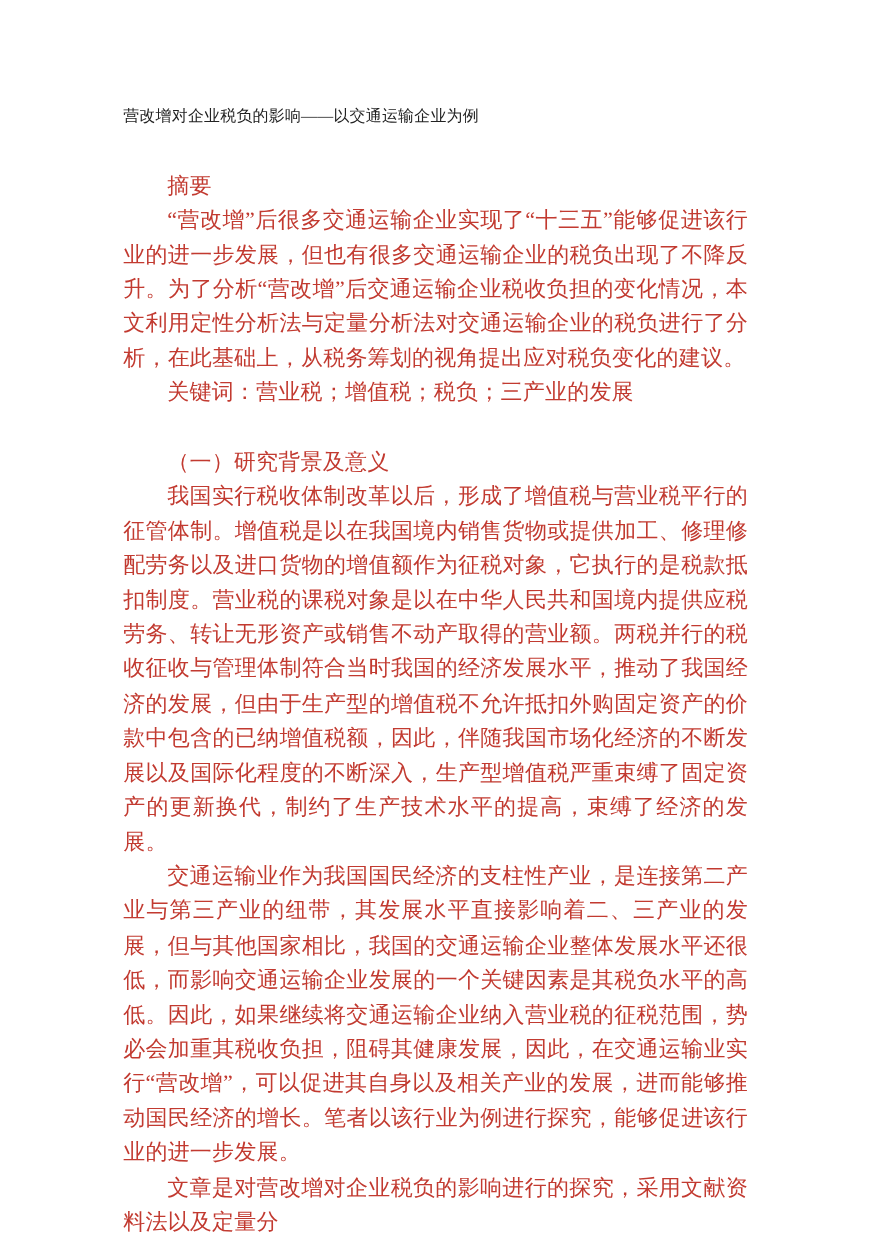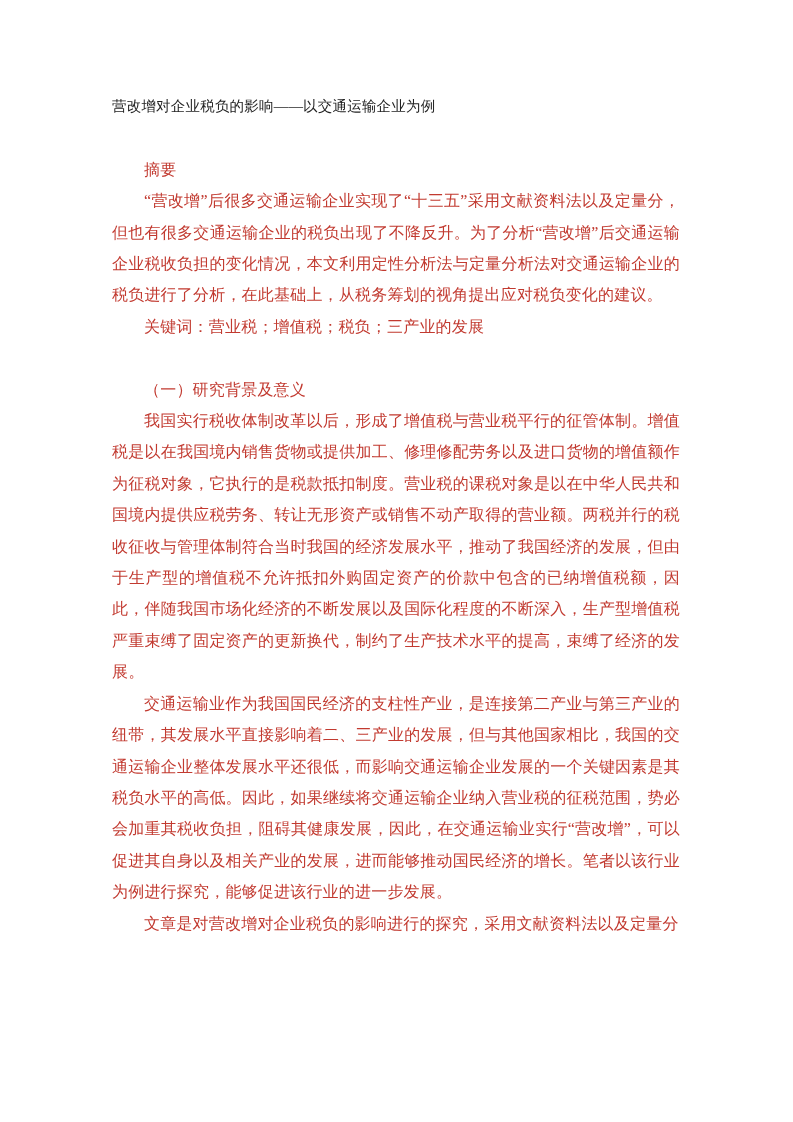--- a/index.html
+++ b/index.html
@@ -37,40 +37,40 @@
   .blank-line {
     height: 31.4px;
   }
   .indent {
     text-indent: 2em;
   }
   p, h1, h2, h3 {
     margin: 0;
     padding: 0;
     font-weight: normal;
-    font-size: 16px;
+    font-size: 20px;
   }
   .para:last-child {
     
     text-align: justify;
   }
 </style>
 </head>
 <body>
 
 <div class="page">
   <div class="content">
 
     <p class="doc-title">营改增对企业税负的影响——以交通运输企业为例</p>
 
     <div class="blank-line"></div>
 
     <p class="indent">摘要</p>
 
-    <p class="indent para">“营改增”后很多交通运输企业实现了“十三五”采用文献资料法以及定量分，但也有很多交通运输企业的税负出现了不降反升。为了分析“营改增”后交通运输企业税收负担的变化情况，本文利用定性分析法与定量分析法对交通运输企业的税负进行了分析，在此基础上，从税务筹划的视角提出应对税负变化的建议。</p>
+    <p class="indent para">“营改增”后很多交通运输企业实现了“十三五”能够促进该行业的进一步发展，但也有很多交通运输企业的税负出现了不降反升。为了分析“营改增”后交通运输企业税收负担的变化情况，本文利用定性分析法与定量分析法对交通运输企业的税负进行了分析，在此基础上，从税务筹划的视角提出应对税负变化的建议。</p>
 
     <p class="indent">关键词：营业税；增值税；税负；三产业的发展</p>
 
     <div class="blank-line"></div>
 
 
     <p class="indent">（一）研究背景及意义</p>
 
     <p class="indent para">我国实行税收体制改革以后，形成了增值税与营业税平行的征管体制。增值税是以在我国境内销售货物或提供加工、修理修配劳务以及进口货物的增值额作为征税对象，它执行的是税款抵扣制度。营业税的课税对象是以在中华人民共和国境内提供应税劳务、转让无形资产或销售不动产取得的营业额。两税并行的税收征收与管理体制符合当时我国的经济发展水平，推动了我国经济的发展，但由于生产型的增值税不允许抵扣外购固定资产的价款中包含的已纳增值税额，因此，伴随我国市场化经济的不断发展以及国际化程度的不断深入，生产型增值税严重束缚了固定资产的更新换代，制约了生产技术水平的提高，束缚了经济的发展。</p>
 

